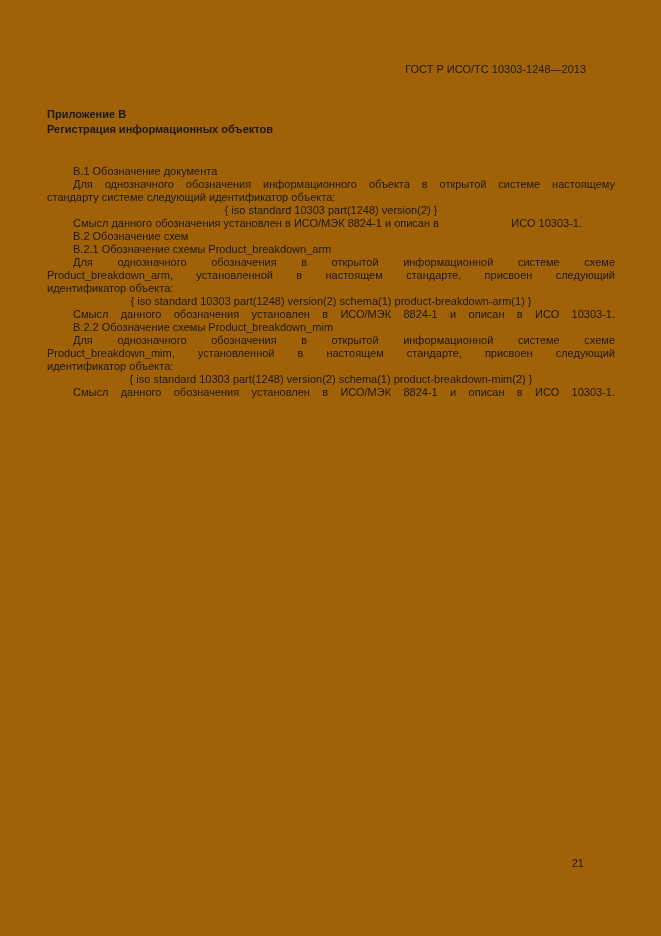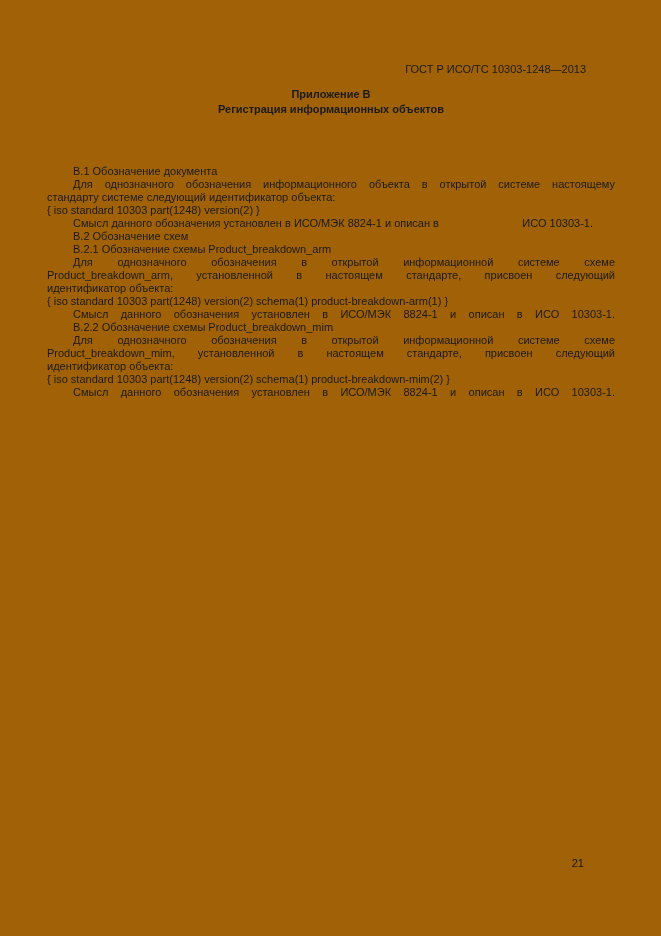--- a/index.html
+++ b/index.html
@@ -20,52 +20,52 @@
   }
   .running-header {
     position: absolute;
     top: 63px;
     right: 75px;
     font-size: 11px;
     white-space: nowrap;
   }
   .title-block {
     position: absolute;
-    top: 88px;
+    top: 108px;
     left: 47px;
     width: 568px;
-    text-align: center;
+    text-align: left;
     font-weight: bold;
   }
   .title-block .heading-gap {
     margin-top: 2px;
   }
   .body-block {
     position: absolute;
     top: 165px;
     left: 47px;
     width: 568px;
   }
   .ln {
     height: 13px;
     line-height: 13px;
     overflow: hidden;
   }
   .ind { padding-left: 26px; }
   .b { font-weight: normal; }
-  .ctr { }
+  .ctr { text-align: center; }
   .just {
     text-align: justify;
     text-align-last: justify;
     text-justify: inter-word;
   }
   .split { display: flex; }
   .split .right-part {
     margin-left: auto;
-    margin-right: 22px;
+    margin-right: 33px;
     white-space: nowrap;
   }
   .page-number {
     position: absolute;
     top: 857px;
     right: 77px;
     font-size: 11px;
     text-align: center;
   }
 </style>

